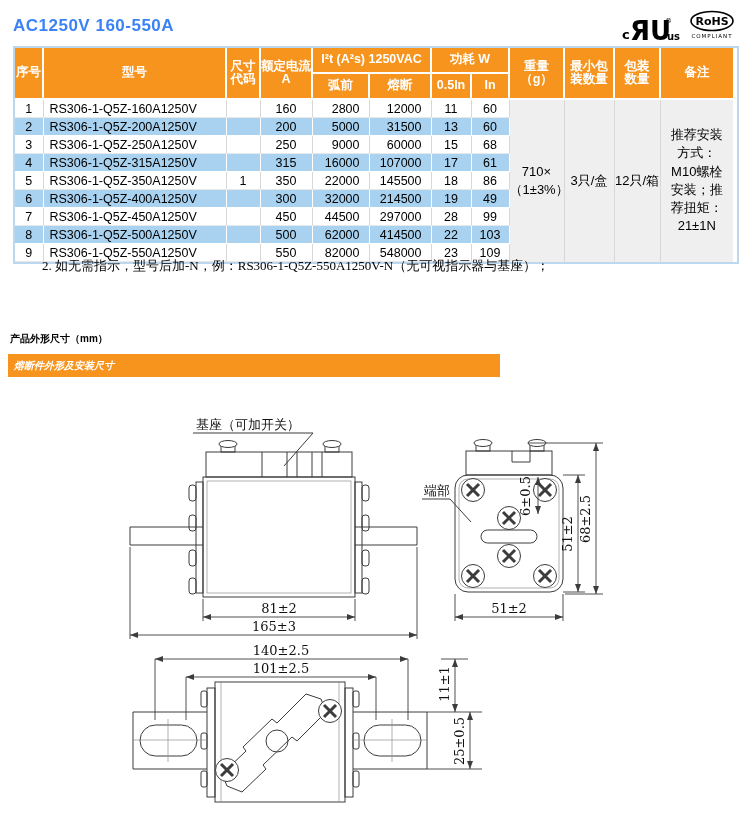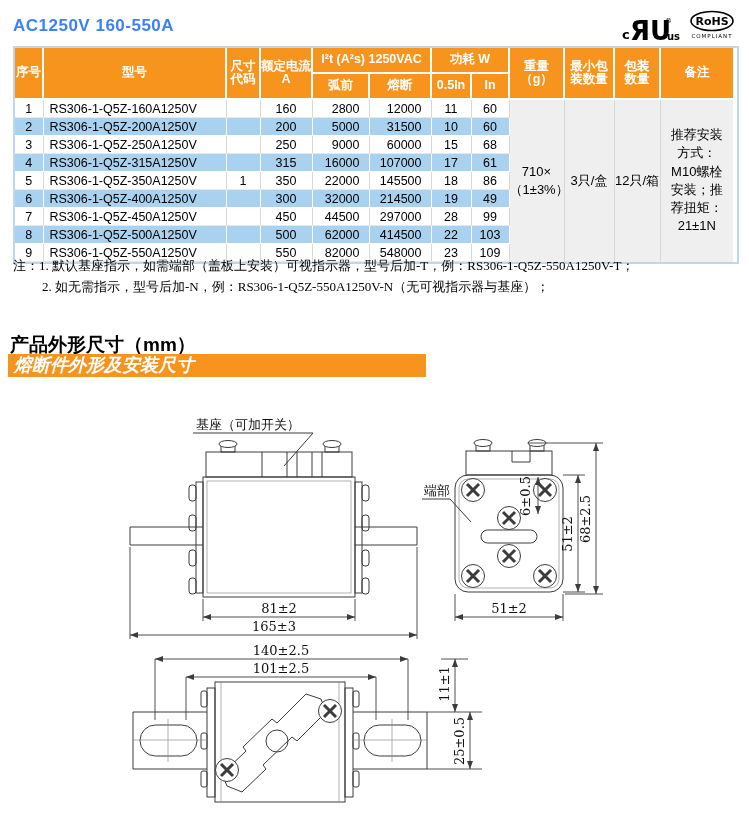--- a/index.html
+++ b/index.html
@@ -43,24 +43,24 @@
   table.spec td.c-weight div{line-height:1.35;}
 
   
   .notes{
     position:absolute;left:13px;top:255px;font-family:"Liberation Serif","DejaVu Serif",serif;
     font-size:13px;line-height:21px;color:#000;white-space:nowrap;
   }
   .notes .line2{margin-left:29px;}
 
   
-  .section-title{position:absolute;left:10px;top:332px;font-size:19px;font-weight:bold;color:#000;}
+  .section-title{position:absolute;left:10px;top:332px;font-size:10px;font-weight:bold;color:#000;}
   .subsection-bar{
-    position:absolute;left:8px;top:354px;width:418px;height:23px;line-height:23px;
-    background:var(--accent-orange);color:#fff;font-size:18px;font-weight:bold;
+    position:absolute;left:8px;top:354px;width:492px;height:23px;line-height:23px;
+    background:var(--accent-orange);color:#fff;font-size:10px;font-weight:bold;
     font-style:italic;padding-left:6px;box-sizing:border-box;
   }
 
   
   .drawings{position:absolute;left:0;top:398px;}
   .ln{stroke:#3c3c3c;stroke-width:1;fill:none;}
   .lnf{stroke:#3c3c3c;stroke-width:1;fill:#fff;}
   .thin{stroke:#8f8f8f;stroke-width:.7;fill:none;}
   .dim{stroke:#3c3c3c;stroke-width:.9;fill:none;}
   .scrw{stroke:#3c3c3c;stroke-width:3;}
@@ -143,21 +143,21 @@
       <td rowspan="9" class="mergedcell">12只/箱</td>
       <td rowspan="9" class="mergedcell c-remark last">推荐安装方式：M10螺栓安装；推荐扭矩：21±1N</td>
     </tr>
   <tr class="alt">
     <td class="c-no">2</td>
     <td class="c-model">RS306-1-Q5Z-200A1250V</td>
     <td class="c-size"></td>
     <td class="c-cur">200</td>
     <td class="c-pre">5000</td>
     <td class="c-melt">31500</td>
-    <td class="c-p05">10</td>
+    <td class="c-p05">13</td>
     <td class="c-p1">60</td>
   </tr>
         <tr>
     <td class="c-no">3</td>
     <td class="c-model">RS306-1-Q5Z-250A1250V</td>
     <td class="c-size"></td>
     <td class="c-cur">250</td>
     <td class="c-pre">9000</td>
     <td class="c-melt">60000</td>
     <td class="c-p05">15</td>
@@ -221,21 +221,20 @@
     <td class="c-pre">82000</td>
     <td class="c-melt">548000</td>
     <td class="c-p05">23</td>
     <td class="c-p1">109</td>
   </tr>
       </tbody>
 </table>
 </div>
 
 <div class="notes">
-  <div class="line1">注：1. 默认基座指示，如需端部（盖板上安装）可视指示器，型号后加-T，例：RS306-1-Q5Z-550A1250V-T；</div>
   <div class="line2">2. 如无需指示，型号后加-N，例：RS306-1-Q5Z-550A1250V-N（无可视指示器与基座）；</div>
 </div>
 
 <div class="section-title">产品外形尺寸（mm）</div>
 <div class="subsection-bar">熔断件外形及安装尺寸</div>
 
 <svg class="drawings" width="749" height="429" viewBox="0 0 749 429">
   <defs>
     <marker id="arw" markerWidth="10" markerHeight="8" refX="8" refY="3" orient="auto-start-reverse" markerUnits="userSpaceOnUse">
       <path d="M0,0 L8,3 L0,6 Z" fill="#3c3c3c"></path>

